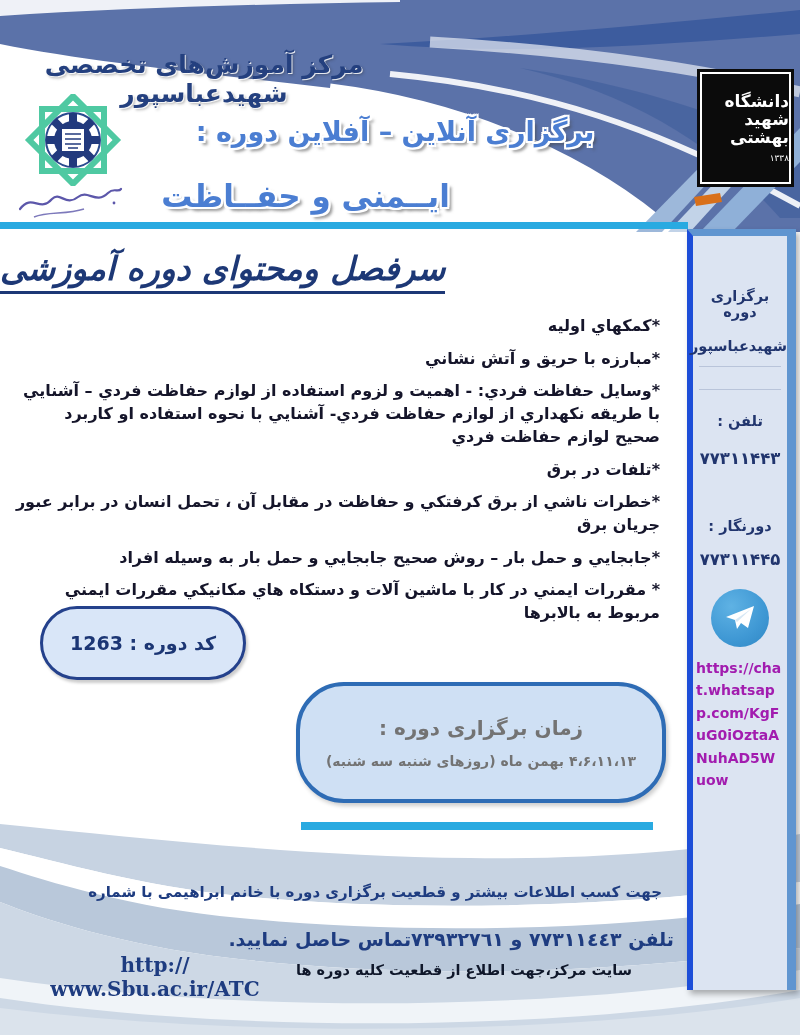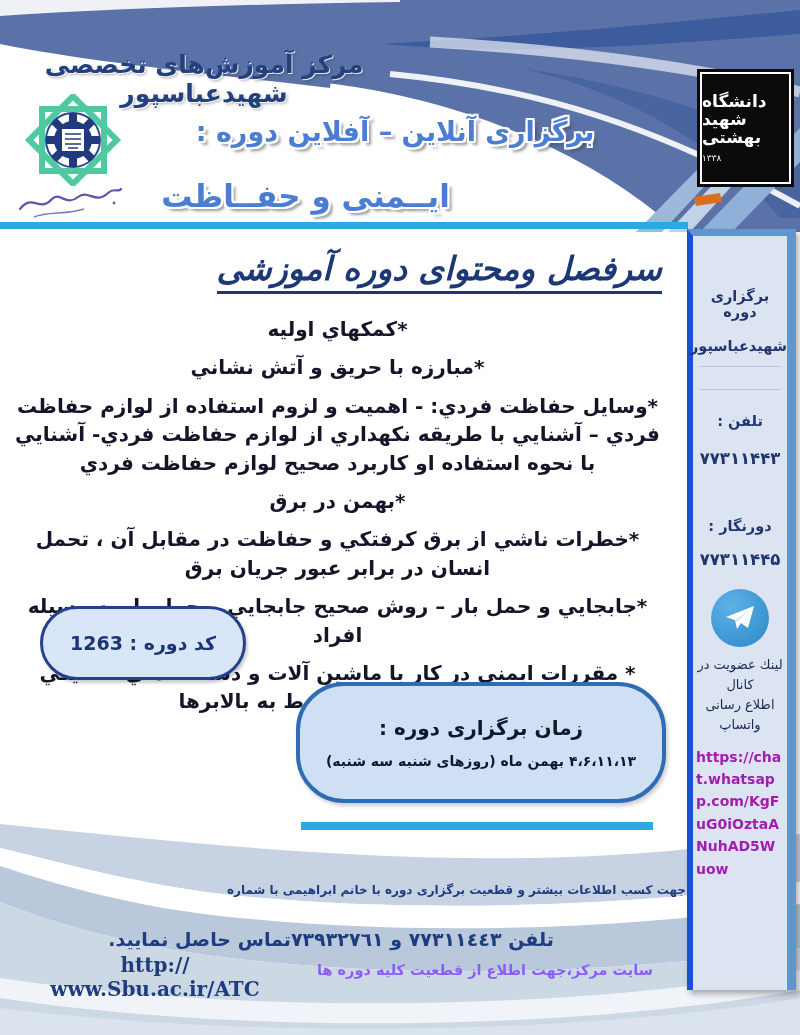--- a/index.html
+++ b/index.html
@@ -32,21 +32,21 @@
   .delivery-line{left:130px;top:116px;width:530px;font-size:27px;}
   .course-title{left:148px;top:178px;width:315px;font-size:31px;letter-spacing:1px;}
 
   .cyan-line{left:0;top:222px;width:688px;height:7px;background:#29aae1;z-index:3;}
 
   
   .sbu-logo{
     left:700px;top:72px;width:91px;height:112px;z-index:4;
     background:#0b0b0b;border:2px solid #fff;outline:3px solid #0b0b0b;
     box-sizing:border-box;display:flex;flex-direction:column;
-    align-items:flex-end;justify-content:center;color:#fff;direction:rtl;
+    align-items:flex-start;justify-content:center;color:#fff;direction:rtl;
   }
   .sbu-logo .w{font-size:17px;font-weight:bold;line-height:1.05;}
   .sbu-logo .y{font-size:9px;margin-top:6px;letter-spacing:2px;}
 
   
   .emblem{left:22px;top:94px;z-index:4;}
   .signature{left:14px;top:183px;z-index:4;}
 
   
   .sidebar{
@@ -61,57 +61,57 @@
   .sb-div{border-top:1px solid #b9c4da;margin:12px 6px 0 6px;height:0;}
   .tg-wrap{margin:20px auto 0 auto;width:58px;height:58px;border-radius:50%;
     background:radial-gradient(circle at 35% 30%,#5fb2e4,#3f98d4 60%,#2f86c4);
     display:flex;align-items:center;justify-content:center;cursor:pointer;}
   .tg-caption{margin-top:8px;font-size:13px;line-height:1.55;color:#1a2a55;}
   .wa-link{margin:10px 3px 0 3px;direction:ltr;text-align:left;
     font-size:14px;font-weight:bold;color:#a21caf;word-break:break-all;line-height:1.6;cursor:pointer;}
 
   
   .heading{
-    left:0;top:249px;width:662px;z-index:2;direction:rtl;text-align:right;
+    left:0;top:249px;width:662px;z-index:2;direction:rtl;text-align:left;
     font-size:33px;font-weight:bold;font-style:italic;color:#1d3876;
   }
   .heading span{border-bottom:3px solid #1d3876;padding-bottom:3px;}
   .bullets{
-    left:15px;top:315px;width:645px;z-index:2;direction:rtl;text-align:center;
-    font-size:20px;font-weight:bold;color:#15152a;
+    left:15px;top:315px;width:645px;z-index:2;direction:rtl;text-align:right;
+    font-size:16px;font-weight:bold;color:#15152a;
   }
   .bullets p{margin:0 0 10px 0;line-height:1.42;}
 
   .code-pill{
     left:40px;top:606px;width:206px;height:74px;z-index:2;
     box-sizing:border-box;background:#d9e6f8;border:3px solid #24418c;border-radius:40px;
     display:flex;align-items:center;justify-content:center;
     direction:rtl;font-size:19px;font-weight:bold;color:#1c3674;
     box-shadow:2px 3px 3px rgba(0,0,0,.2);
   }
   .schedule-box{
     left:296px;top:682px;width:370px;height:121px;z-index:2;
     box-sizing:border-box;background:#cfe0f4;border:4px solid #2e6cb5;border-radius:48px;
     display:flex;flex-direction:column;align-items:center;justify-content:center;gap:13px;
-    direction:rtl;color:#0f172a;font-weight:bold;
+    direction:rtl;color:#737373;font-weight:bold;
     box-shadow:2px 3px 4px rgba(0,0,0,.2);
   }
   .schedule-box .l1{font-size:20px;}
   .schedule-box .l2{font-size:14px;}
 
   
   .footer-cyan{left:301px;top:822px;width:352px;height:8px;background:#29aae1;z-index:2;}
   .info1{left:0;top:883px;width:662px;z-index:3;direction:rtl;text-align:right;
-    font-size:12px;font-weight:bold;color:#1e3c80;margin-left:24px;}
-  .info2{left:0;top:928px;width:662px;z-index:3;direction:rtl;text-align:center;
+    font-size:15px;font-weight:bold;color:#1e3c80;}
+  .info2{left:12px;top:928px;width:662px;z-index:3;direction:rtl;text-align:right;
     font-size:19px;font-weight:bold;color:#1e3c80;}
   .site-url{left:45px;top:953px;width:220px;z-index:3;direction:ltr;text-align:center;
     font-family:"DejaVu Serif",serif;font-size:20px;font-weight:bold;color:#1e3c80;cursor:pointer;}
-  .site-note{left:304px;top:962px;width:362px;z-index:3;direction:rtl;text-align:center;
-    font-size:14.5px;font-weight:bold;color:#8b5cf6;}
+  .site-note{left:296px;top:962px;width:362px;z-index:3;direction:rtl;text-align:left;
+    font-size:14.5px;font-weight:bold;color:#0f172a;}
 </style>
 </head>
 <body>
 
 <div id="stage">
 
   <svg id="header-art" class="abs" width="800" height="232" viewBox="0 0 800 232" aria-hidden="true">
     <rect width="800" height="232" fill="#ffffff"></rect>
     <path d="M0,0 H800 V232 H672 C596,164 474,106 330,88 C210,74 90,62 0,44 Z" fill="#5b72a9"></path>
     <path d="M0,16 C120,8 260,4 400,2 L400,0 L0,0 Z" fill="#ffffff" opacity="0.9"></path>
@@ -192,38 +192,32 @@
     <div class="sb-t" style="margin-top:23px">تلفن :</div>
     <div class="sb-n" style="margin-top:20px">۷۷۳۱۱۴۴۳</div>
     <div class="sb-t" style="margin-top:50px">دورنگار :</div>
     <div class="sb-n" style="margin-top:16px">۷۷۳۱۱۴۴۵</div>
     <div class="tg-wrap">
       <svg width="34" height="34" viewBox="0 0 34 34">
         <path d="M31,5 L3,16 L12,19 L14,28 L18,22 L25,27 Z" fill="#ffffff"></path>
         <path d="M12,19 L28,8 L14,21 Z" fill="#d7e8f5"></path>
       </svg>
     </div>
-    <div class="tg-caption">
-      <div>لینك  عضویت در</div>
-      <div>كانال</div>
-      <div>اطلاع رسانی</div>
-      <div>واتساپ</div>
-    </div>
     <div class="wa-link">https://chat.whatsapp.com/KgFuG0iOztaANuhAD5Wuow</div>
   </div>
 
   <div class="abs heading">
     <span>سرفصل ومحتوای دوره آموزشی</span>
   </div>
 
   <div class="abs bullets">
     <p>*كمكهاي اوليه</p>
     <p>*مبارزه با حريق و آتش نشاني</p>
     <p>*وسايل حفاظت فردي: - اهميت و لزوم استفاده از لوازم حفاظت فردي – آشنايي با طريقه نكهداري از لوازم حفاظت فردي- آشنايي با نحوه استفاده او كاربرد صحيح لوازم حفاظت فردي</p>
-    <p>*بهمن در برق</p>
+    <p>*تلفات در برق</p>
     <p>*خطرات ناشي از برق كرفتكي و حفاظت در مقابل آن ، تحمل انسان در برابر عبور جريان برق</p>
     <p>*جابجايي و حمل بار – روش صحيح جابجايي و حمل بار به وسيله افراد</p>
     <p>* مقررات ايمني در كار با ماشين آلات و دستكاه هاي مكانيكي مقررات ايمني مربوط به بالابرها</p>
   </div>
 
   <div class="abs code-pill">کد دوره : 1263</div>
 
   <div class="abs schedule-box">
     <div class="l1">زمان برگزاری دوره :</div>
     <div class="l2">۴،۶،۱۱،۱۳ بهمن ماه (روزهای شنبه سه شنبه)</div>

